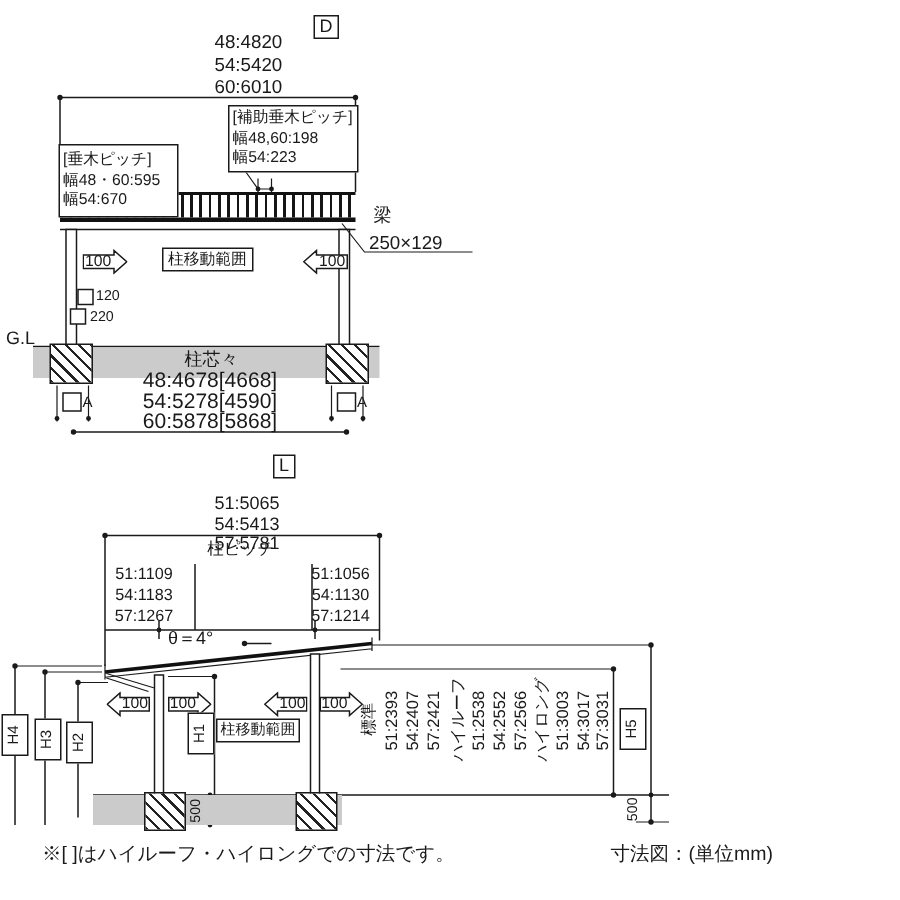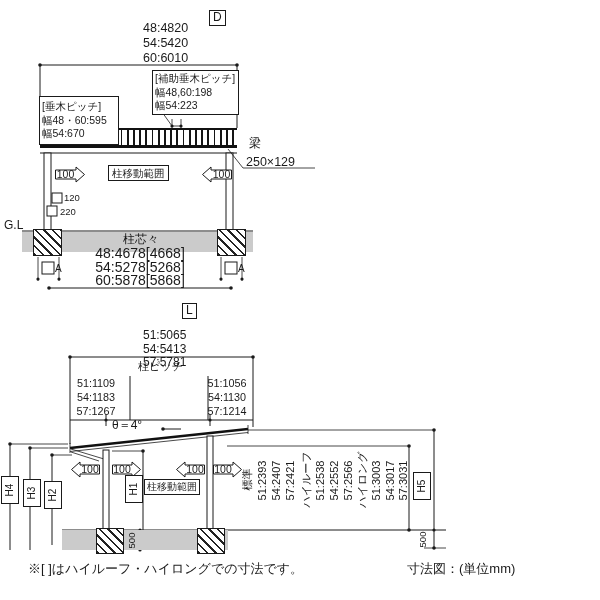--- a/index.html
+++ b/index.html
@@ -170,21 +170,21 @@
     <span style="left:9px;width:21px;">100</span>
   </div>
 
   <div class="t" style="left:64px;top:193px;font-size:9.5px;">120</div>
   <div class="t" style="left:60px;top:207px;font-size:9.5px;">220</div>
   <div class="t" style="left:4px;top:219px;font-size:12px;">G.L</div>
 
   <div class="t c" style="left:107px;top:233px;width:68px;font-size:12px;">柱芯々</div>
   <div class="t c" style="left:94px;top:247px;width:92px;font-size:14px;line-height:13.5px;">
     <div>48:4678[4668]</div>
-    <div>54:5278[5268]</div>
+    <div>54:5278[4590]</div>
     <div>60:5878[5868]</div>
   </div>
   <div class="t" style="left:55px;top:263px;font-size:10px;">A</div>
   <div class="t" style="left:238px;top:263px;font-size:10px;">A</div>
 
   <div class="t box" style="left:182px;top:303px;font-size:12px;">L</div>
   <div class="t" style="left:143px;top:318px;font-size:12px;line-height:13.5px;margin-top:11px;">
     <div>51:5065</div>
     <div>54:5413</div>
     <div>57:5781</div>

